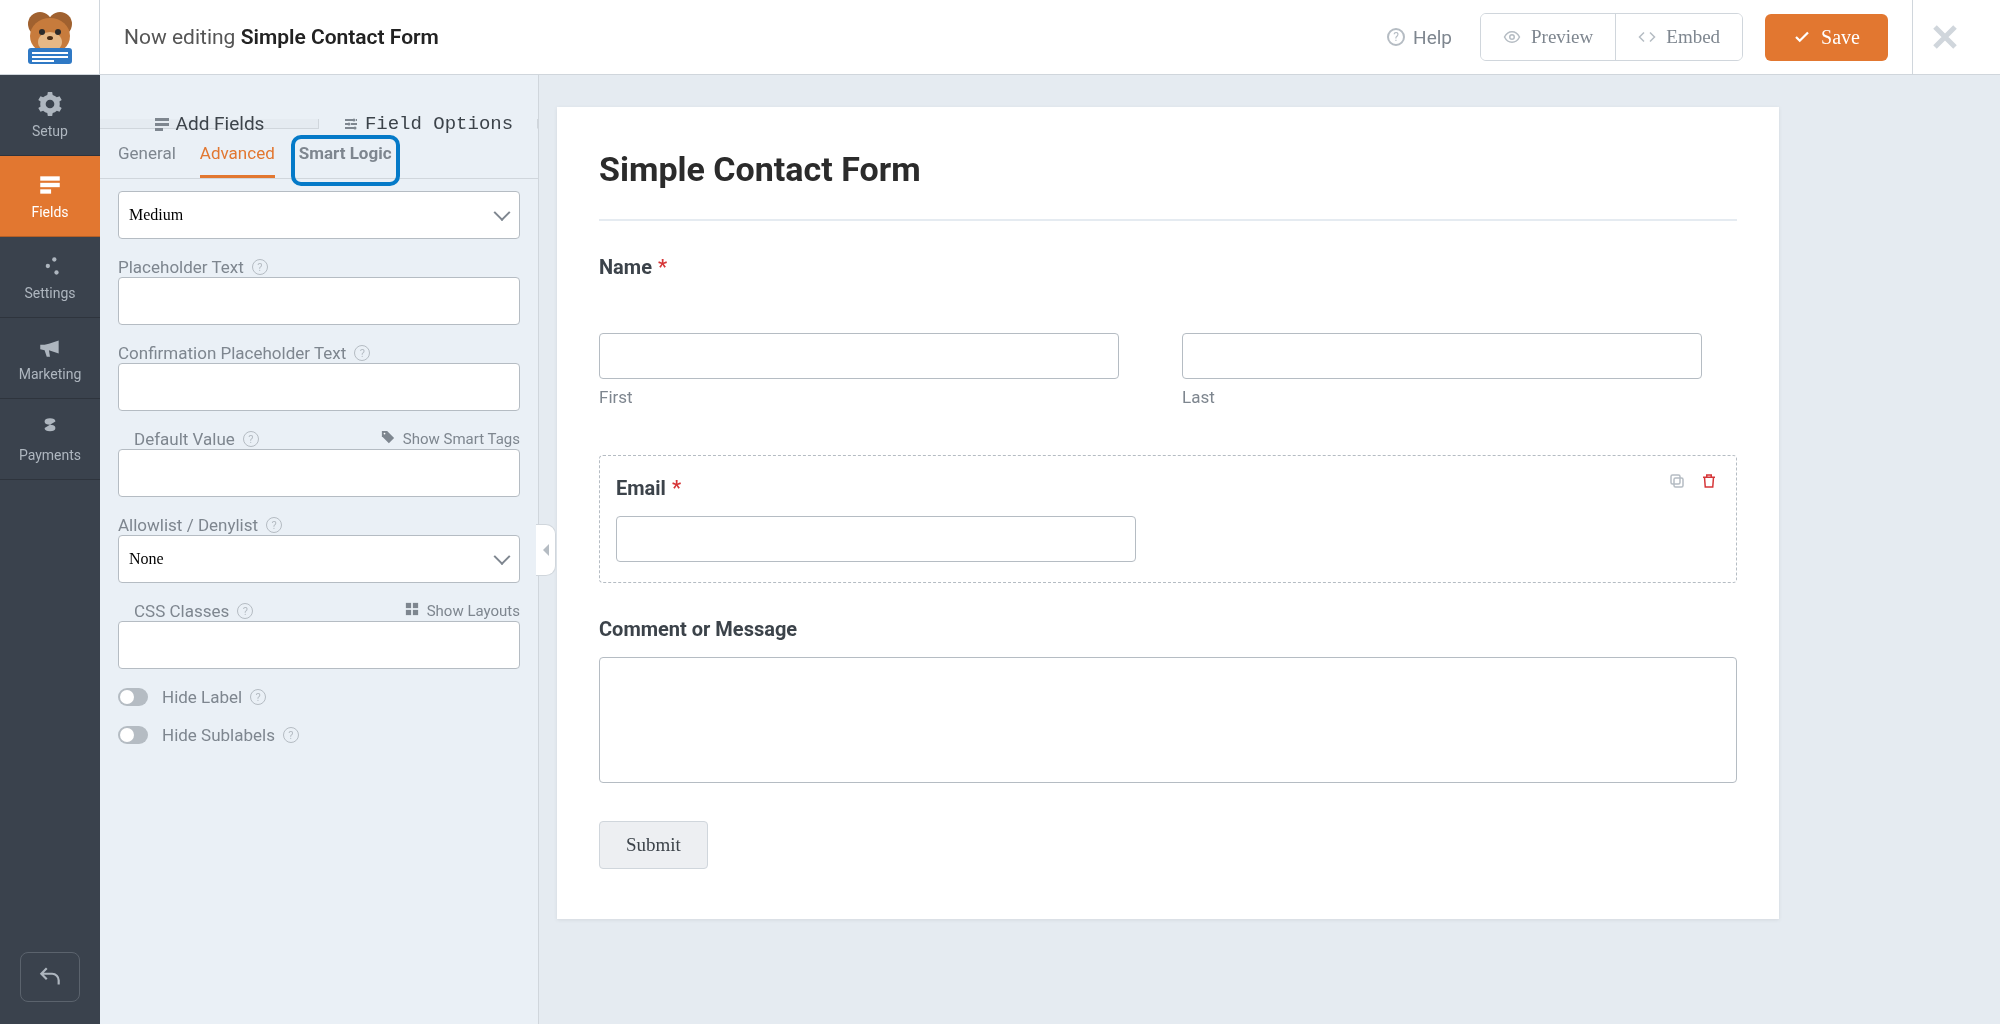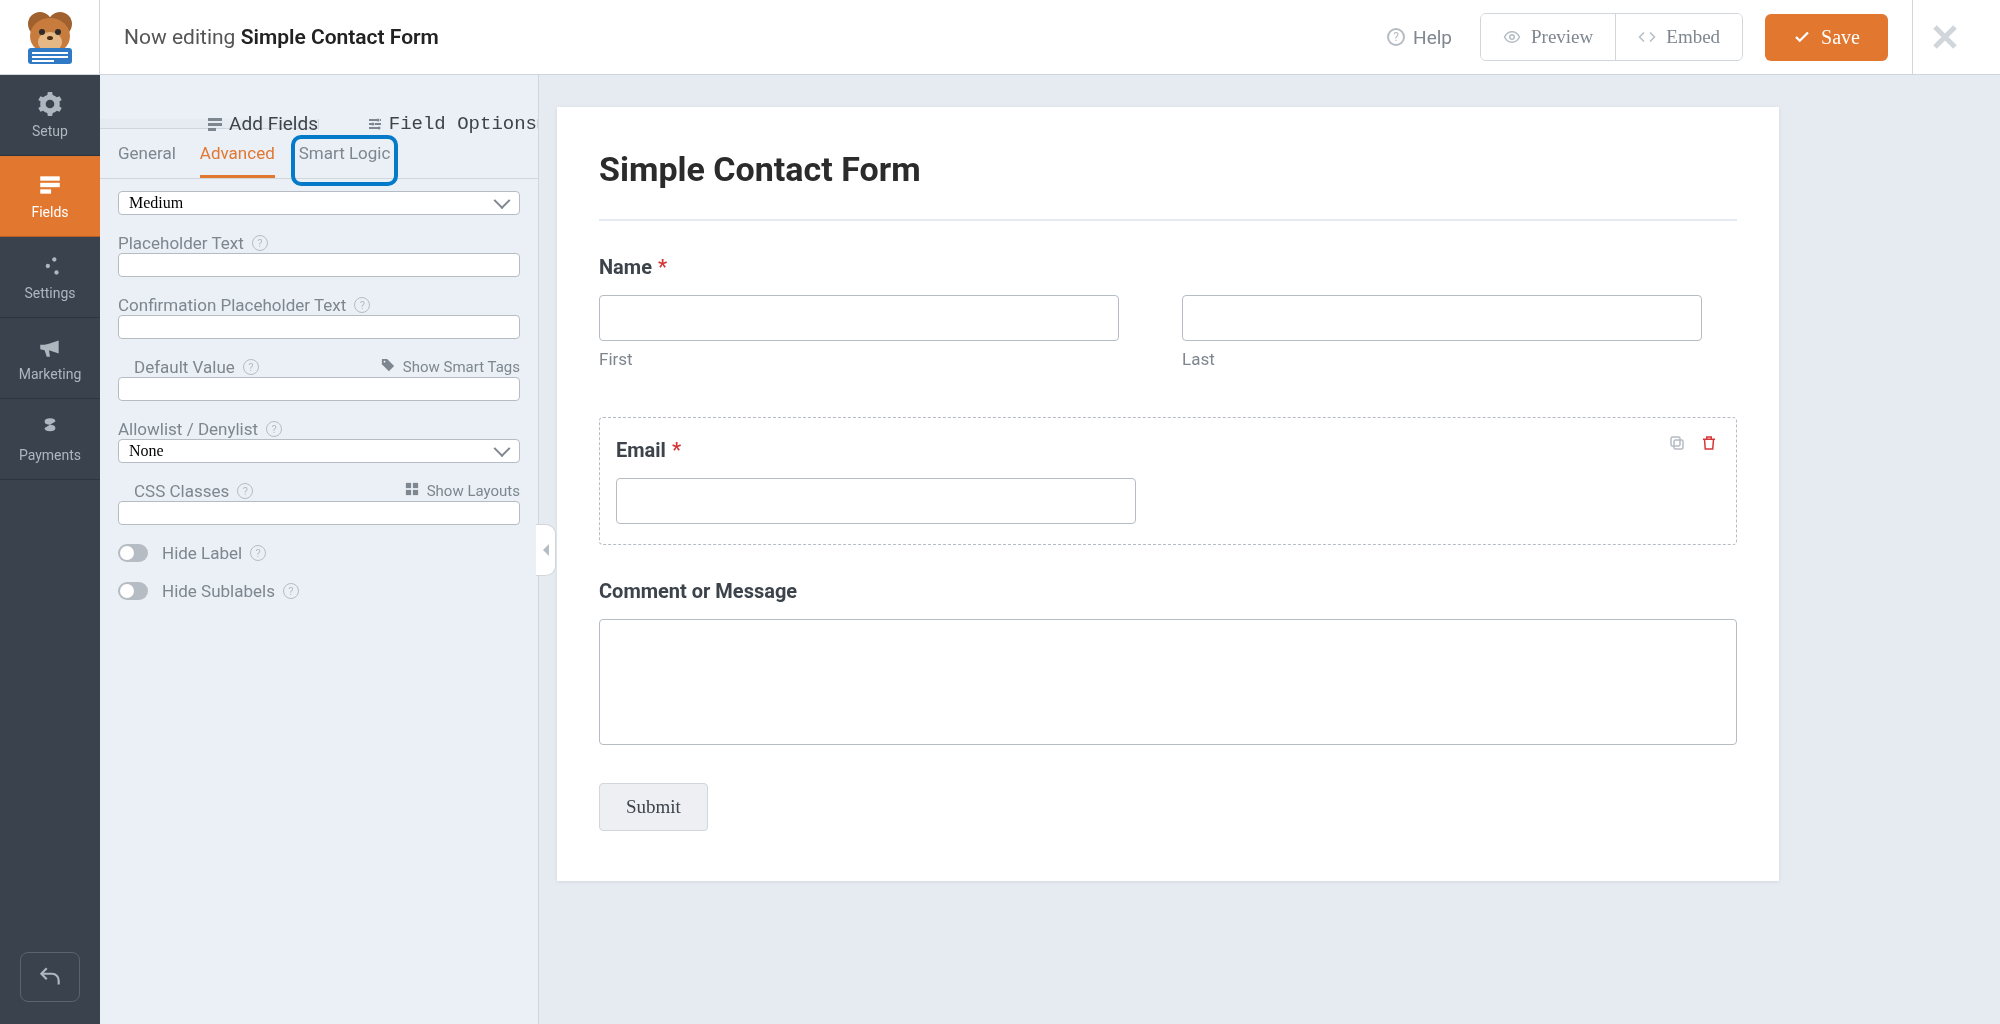--- a/index.html
+++ b/index.html
@@ -49,32 +49,32 @@
   .rail-item { height:81px; display:flex; flex-direction:column; align-items:center; justify-content:center; gap:6px; font-size:14px; cursor:pointer; border-bottom:1px solid rgba(0,0,0,.2);}
   .rail-item.active { background:var(--sidebar-active); color:#fff;}
   .rail-item svg { width:26px; height:26px; fill:currentColor;}
   .rail-spacer { flex:1;}
   .rail-undo { width:60px; height:50px; border:1px solid #5b636d; border-radius:8px; margin:0 auto 22px; display:flex; align-items:center; justify-content:center; color:#aeb6bf; cursor:pointer;}
   .rail-undo svg { width:26px; height:26px; fill:none; stroke:currentColor; stroke-width:2;}
 
   
   .sidebar { width:439px; background:var(--panel-bg); display:flex; flex-direction:column; border-right:1px solid var(--grey-200); position:relative;}
   .main-tabs { display:flex; height:54px;}
-  .main-tab { flex:1; display:flex; align-items:center; justify-content:flex-end; gap:6px; font-size:19px; color:var(--grey-700); background:var(--grey-150); border-right:1px solid var(--grey-200); border-bottom:1px solid var(--grey-200); cursor:pointer;margin-top:44px;}
+  .main-tab { flex:1; display:flex; align-items:center; justify-content:center; gap:6px; font-size:19px; color:var(--grey-700); background:var(--grey-150); border-right:1px solid var(--grey-200); border-bottom:1px solid var(--grey-200); cursor:pointer;margin-top:44px;}
   .main-tab.active { background:var(--panel-bg); border-bottom:1px solid var(--panel-bg);font-family:Liberation Mono, monospace;}
   .main-tab svg { width:16px; height:16px; fill:var(--grey-500);}
   .sub-tabs { display:flex; gap:24px; padding:14px 18px 0 18px; border-bottom:1px solid var(--grey-200);}
   .sub-tab { padding-bottom:12px; font-size:17px; color:var(--grey-500); cursor:pointer;}
   .sub-tab.active { color:var(--orange); border-bottom:3px solid var(--orange);}
-  .sub-tab.highlighted { color:var(--grey-500); outline:4px solid var(--blue); outline-offset:4px; border-radius:2px;}
+  .sub-tab.highlighted { color:var(--grey-500); outline:4px solid var(--blue); outline-offset:4px; border-radius:2px;font-weight:bold;}
 
   .panel-body { padding:12px 18px 24px; display:flex; flex-direction:column; gap:18px; overflow:auto;}
   .field-label { font-size:17px; color:var(--grey-500); display:flex; align-items:center; gap:8px;}
   .help-icon { width:16px; height:16px; border:1.5px solid var(--grey-300); border-radius:50%; display:inline-flex; align-items:center; justify-content:center; font-size:11px; color:var(--grey-300);}
-  .text-input, .select-input { width:100%; height:24px; border:1px solid var(--grey-300); border-radius:4px; padding:0 10px; font-size:16px; background:#fff;}
+  .text-input, .select-input { width:100%; height:48px; border:1px solid var(--grey-300); border-radius:4px; padding:0 10px; font-size:16px; background:#fff;}
   .select-wrap { position:relative;}
   .select-wrap::after { content:""; position:absolute; right:12px; top:50%; width:10px; height:10px; border-right:2px solid var(--grey-500); border-bottom:2px solid var(--grey-500); transform:translateY(-70%) rotate(45deg); pointer-events:none;}
   .row-split { display:flex; justify-content:space-between; align-items:center;margin-left:16px;}
   .inline-link { font-size:15px; color:var(--grey-500); display:flex; align-items:flex-start; gap:8px; cursor:pointer;}
   .inline-link svg { width:14px; height:14px; fill:var(--grey-500);}
   .toggle-row { display:flex; align-items:center; gap:14px; }
   .toggle { width:30px; height:18px; background:var(--grey-300); border-radius:10px; position:relative; cursor:pointer;}
   .toggle::after { content:""; position:absolute; left:2px; top:2px; width:14px; height:14px; background:#fff; border-radius:50%;}
 
   
@@ -83,21 +83,21 @@
 
   
   .canvas-wrap { flex:1; background:var(--grey-150); padding:32px 18px; overflow:auto;}
   .canvas { background:#fff; max-width:1222px; margin:0; padding:42px 42px 50px; box-shadow:0 1px 4px rgba(0,0,0,.08);}
   .form-title { font-size:34px; font-weight:700; margin:0 0 30px; color:#2b2b2b;}
   .title-rule { border:none; border-top:2px solid var(--grey-150); margin:0 0 34px;}
   .form-label { font-size:20px; font-weight:700; margin-bottom:16px; display:flex; gap:6px;}
   .req { color:var(--red);}
   .form-field { margin-bottom:34px;}
   .name-grid { display:flex; gap:28px;}
-  .name-grid > div { flex:1;}
+  .name-grid > div { flex:1;margin-top:38px;}
   .finput { width:100%; max-width:520px; height:46px; border:1px solid var(--grey-300); border-radius:4px; padding:0 12px; font-size:17px;}
   .sublabel { font-size:17px; color:var(--grey-500); margin-top:8px;}
   .field-selected { position:relative; border:1px dashed var(--grey-300); border-radius:4px; padding:20px 16px;margin-top:48px;}
   .field-actions { position:absolute; top:16px; right:18px; display:flex; gap:14px;}
   .field-actions svg { width:18px; height:18px; cursor:pointer;}
   .field-actions .dup { stroke:var(--grey-300); fill:none;}
   .field-actions .del { stroke:var(--red); fill:none;}
   .ftextarea { width:100%; height:126px; border:1px solid var(--grey-300); border-radius:4px; padding:10px 12px; font-size:17px; resize:none;}
   .submit-btn { background:#edeff2; border:1px solid var(--grey-200); border-radius:4px; padding:12px 26px; font-size:19px; color:var(--grey-700); cursor:pointer;}
 </style>

